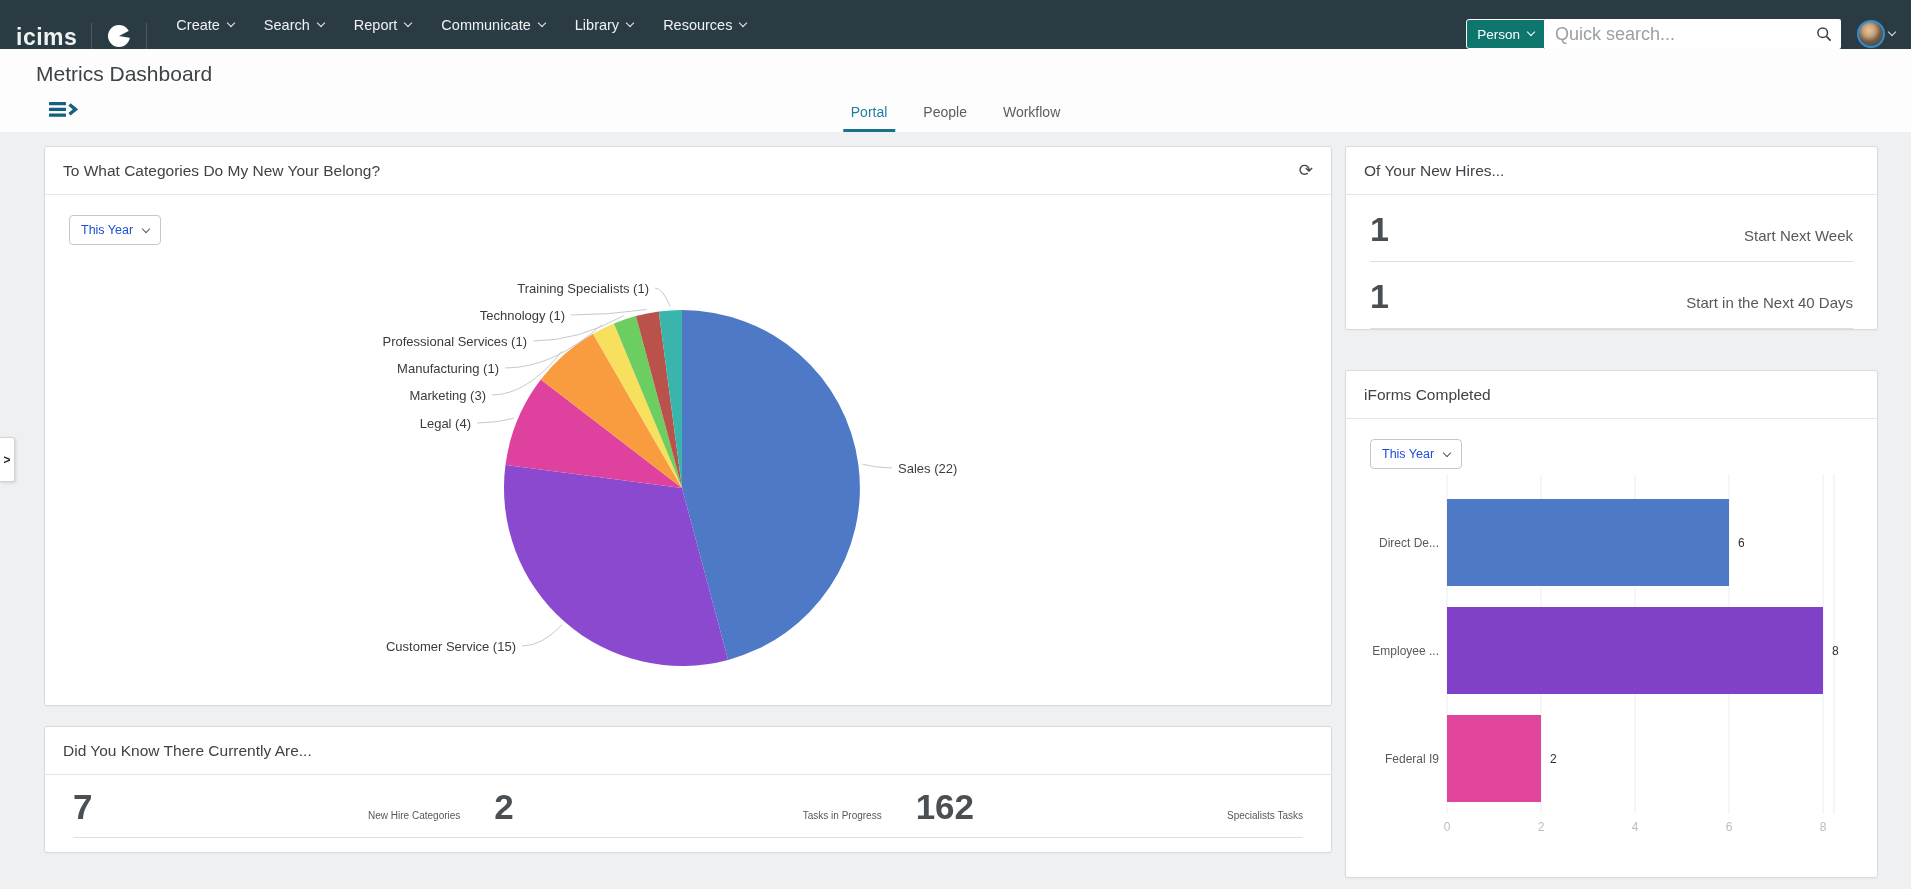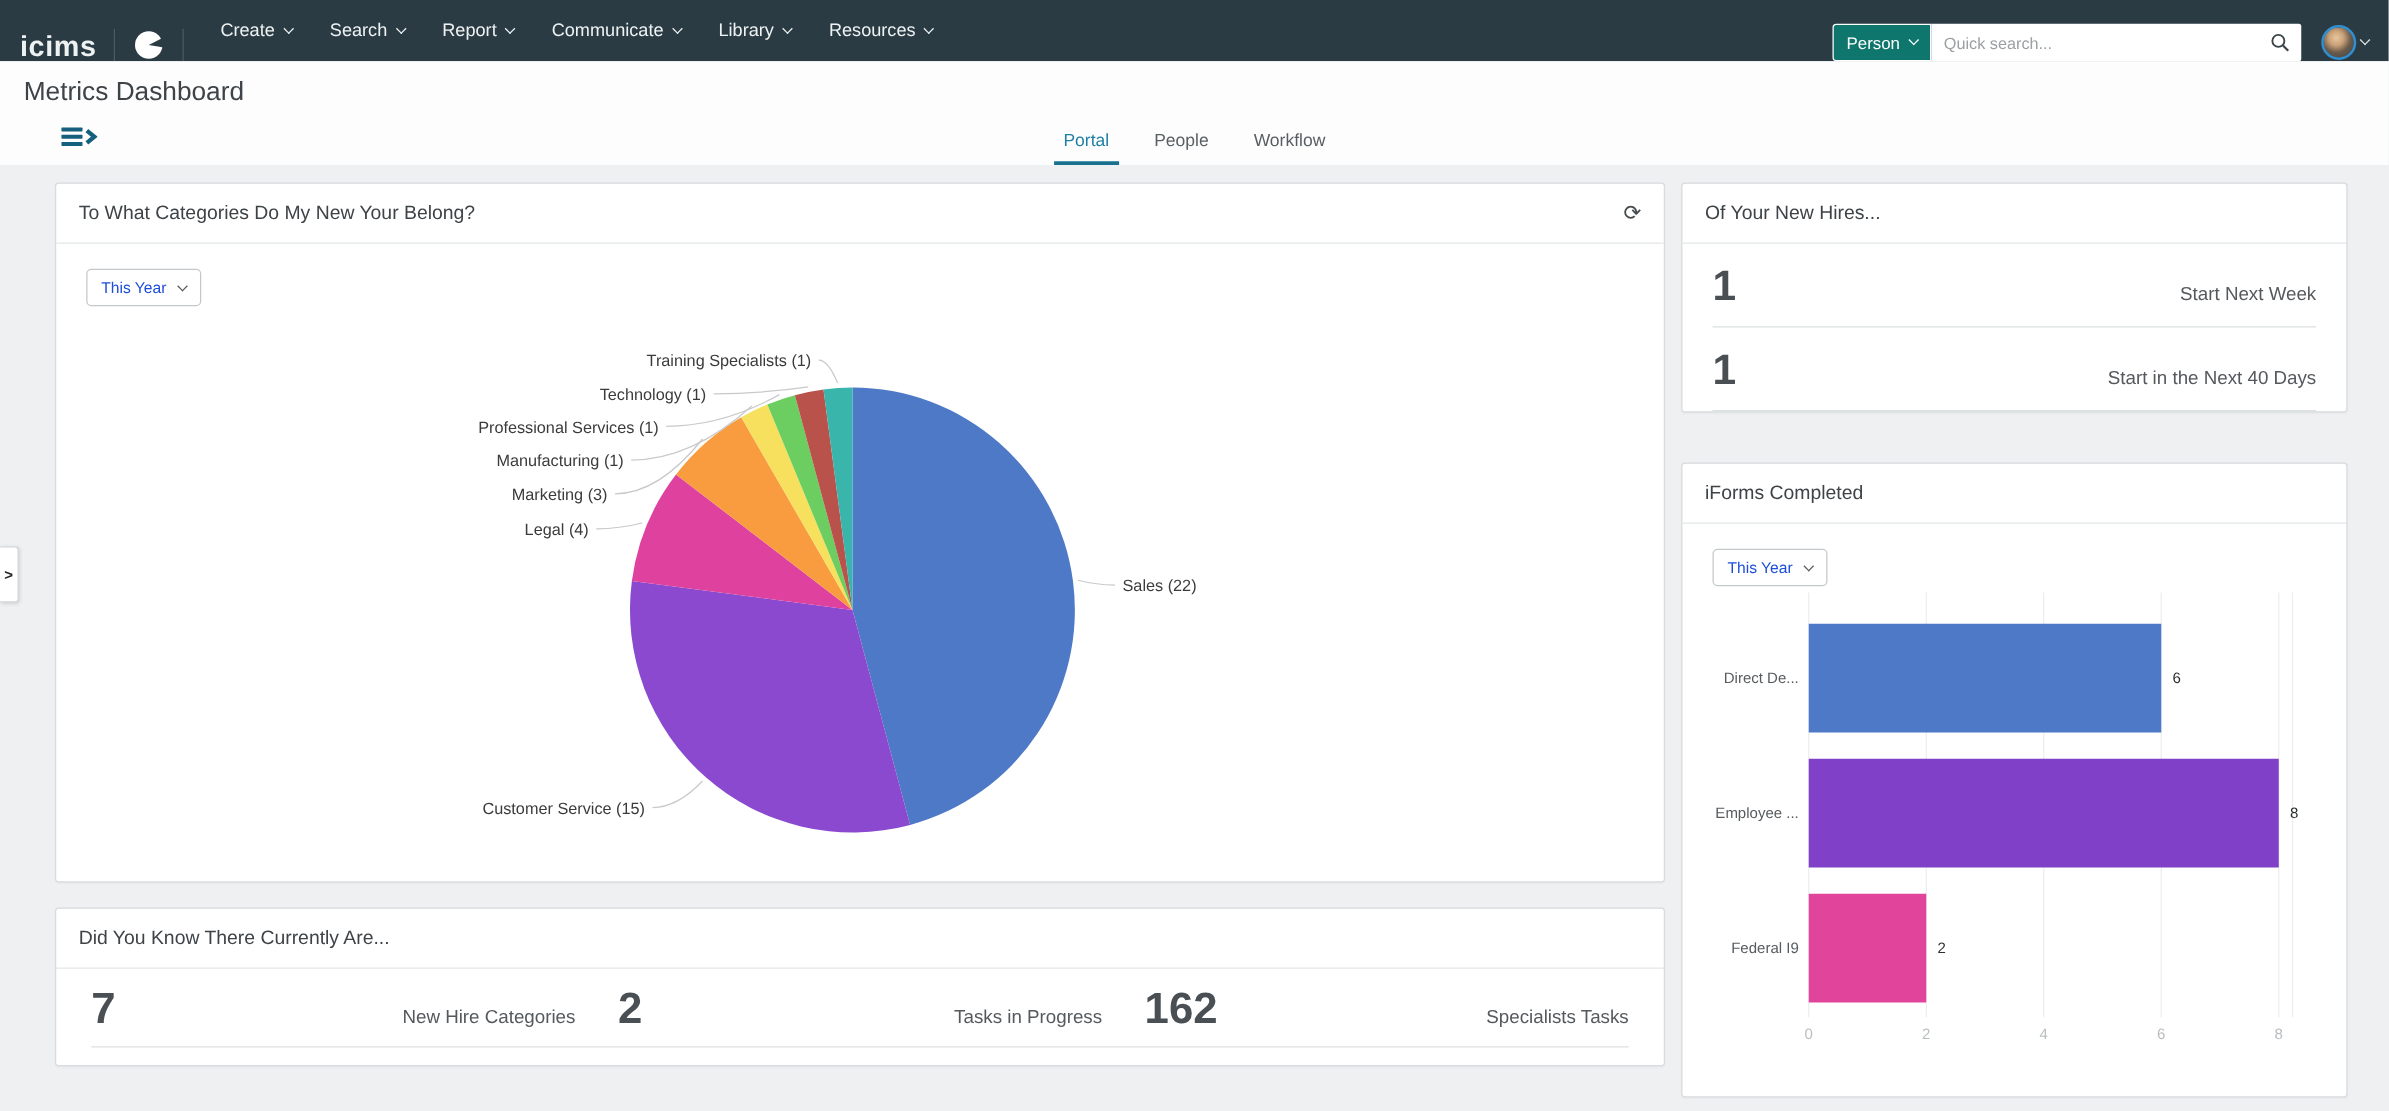--- a/index.html
+++ b/index.html
@@ -15,30 +15,30 @@
   .brand { font-size:23px; font-weight:bold; color:#eef2f2; letter-spacing:.5px; cursor:pointer; line-height:1; }
   .nav-sep { width:1px; height:26px; background:#4d5a61; margin:0 14px; }
   .menus { display:flex; align-items:center; }
   .menu-item { color:#eef2f3; font-size:14.5px; display:flex; align-items:center; padding:0 15px; cursor:pointer; height:49px; }
   .chev { width:6px; height:6px; border-right:1.6px solid currentColor; border-bottom:1.6px solid currentColor;
           transform:rotate(45deg); display:inline-block; margin-left:8px; margin-top:-4px; }
   .nav-right { margin-left:auto; display:flex; align-items:center; }
   .scope { height:30px; border:1px solid #fff; border-radius:3px 0 0 3px; color:#fff; display:flex; align-items:center;
            padding:0 10px; font-size:13.5px; background:#0f766e; cursor:pointer; }
   .searchbox { position:relative; height:30px; width:296px; background:#fff; border-radius:0 2px 2px 0; display:flex; align-items:center; }
-  .searchbox input { border:0; outline:0; flex:1; font-size:13px; padding:0 10px; color:#be185d; background:transparent; font-family:inherit; }
+  .searchbox input { border:0; outline:0; flex:1; font-size:18px; padding:0 10px; color:#be185d; background:transparent; font-family:inherit; }
   .searchbox input::placeholder { color:#9aa0a3; }
   .search-ic { margin-right:9px; cursor:pointer; display:flex; }
   .avatar { width:28px; height:28px; border-radius:50%; border:2px solid #2f8fd0; margin-left:16px; cursor:pointer;
             background:radial-gradient(circle at 42% 35%, #e8c79d 0%, #caa27a 28%, #6b5b4a 55%, #39404a 100%); }
   .avatar-chev { color:#dfe5e7; margin-left:4px; cursor:pointer; display:inline-block; }
 
   
   .header-band { background:#fdfdfd; height:83px; position:relative; }
-  .page-title { position:absolute; left:19px; top:13px; font-size:21px; font-weight:400; color:#3e4347; margin:0; }
+  .page-title { position:absolute; left:36px; top:13px; font-size:21px; font-weight:400; color:#3e4347; margin:0; }
   .expand-icon { position:absolute; left:49px; top:52px; cursor:pointer; }
   .tabs { position:absolute; left:50%; bottom:0; transform:translateX(-50%); display:flex; gap:20px; }
   .tab { font-size:14px; color:#585f63; padding:0 8px 12px; cursor:pointer; }
   .tab.active { color:#1f7fa3; border-bottom:3px solid #17718f; padding-bottom:9px; }
 
   
   .left-flyout { position:absolute; left:0; top:437px; width:15px; height:45px; background:#fff;
                  border:1px solid #d2d5d7; border-left:0; border-radius:0 3px 3px 0;
                  box-shadow:1px 1px 3px rgba(0,0,0,.12); display:flex; align-items:center; justify-content:center;
                  font-size:12px; font-weight:bold; color:#24282b; cursor:pointer; }
@@ -57,21 +57,21 @@
   .select { position:absolute; left:24px; top:20px; display:inline-flex; align-items:center; border:1px solid #c3c8ca;
             border-radius:4px; padding:7px 11px; font-size:12.5px; color:#1d4ed8; background:#fff; cursor:pointer; z-index:2; }
   .select .chev { border-color:#565b5e; margin-left:10px; margin-top:-2px; }
 
   .bottom-panel { margin-top:20px; }
   .bottom-body { padding:14px 28px 14px; }
   .stats-row { display:flex; align-items:baseline; border-bottom:1px solid #dddfe1; padding-bottom:13px; }
   .stat-group { flex:1; display:flex; justify-content:space-between; align-items:baseline; }
   .stat-group + .stat-group { margin-left:34px; }
   .stat-value { font-size:35px; font-weight:700; color:#4a4f53; line-height:1; }
-  .stat-label { font-size:15px; color:#55595d; }
+  .stat-label { font-size:10px; color:#55595d; }
 
   .nh-row { display:flex; justify-content:space-between; align-items:baseline; margin:0 24px;
             border-bottom:1px solid #dcdfe1; padding:17px 0 15px; }
   .nh-value { font-size:34px; font-weight:700; color:#4a4f53; line-height:1; }
   .nh-label { font-size:15px; color:#55595d; }
 
   .iforms-panel { margin-top:40px; }
   .bar-body { position:relative; height:458px; }
 </style>
 </head>

